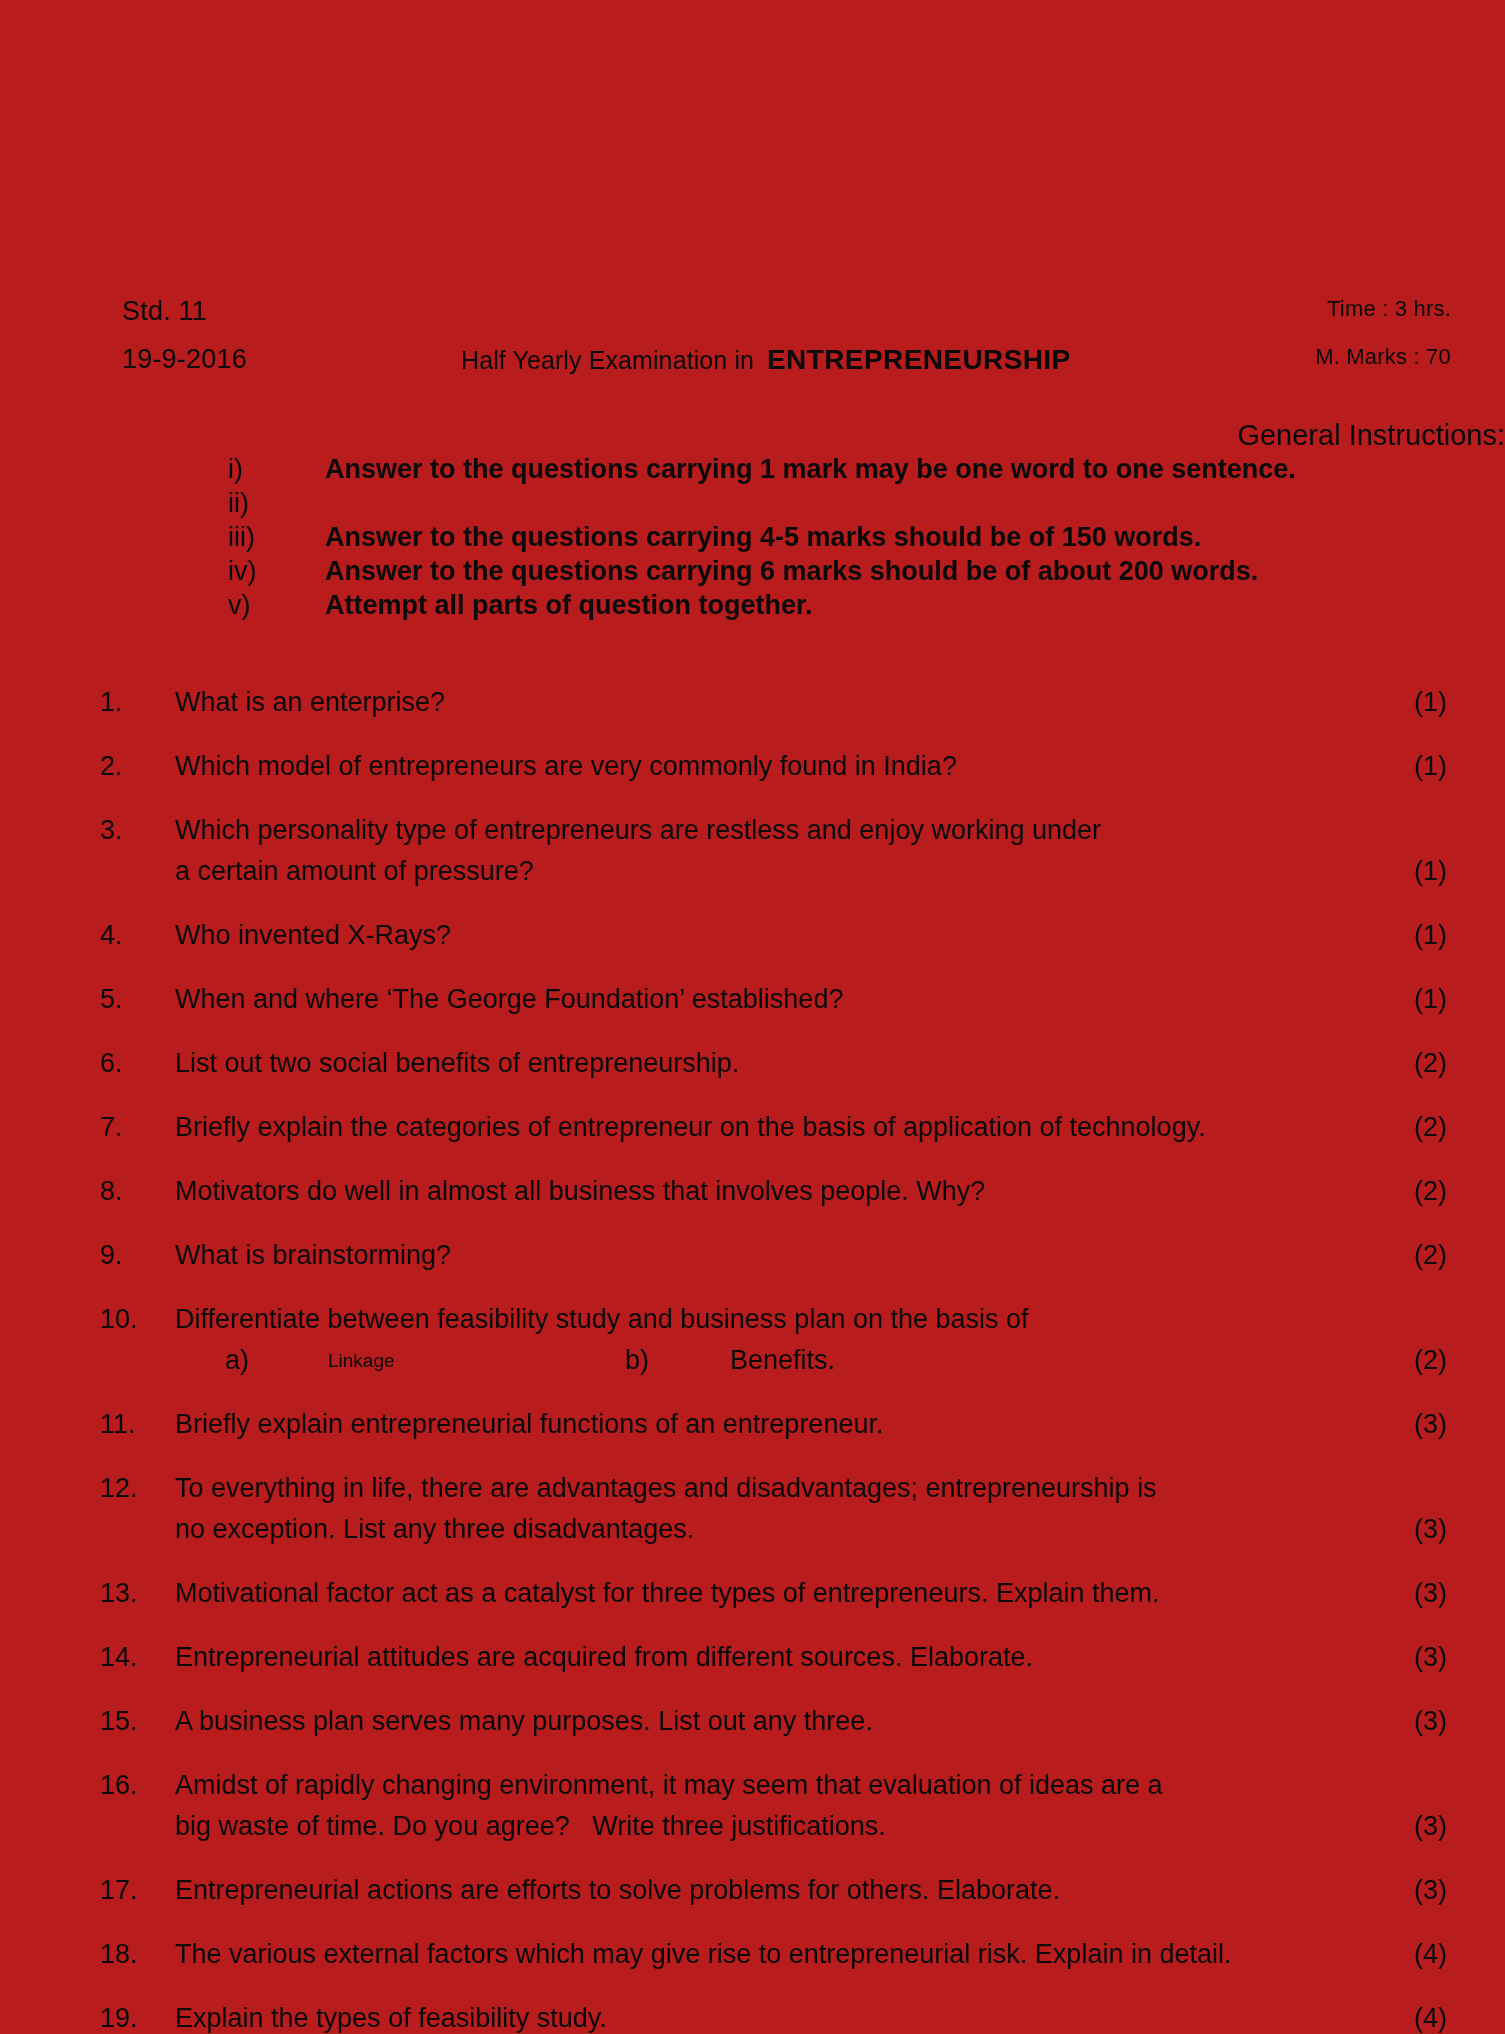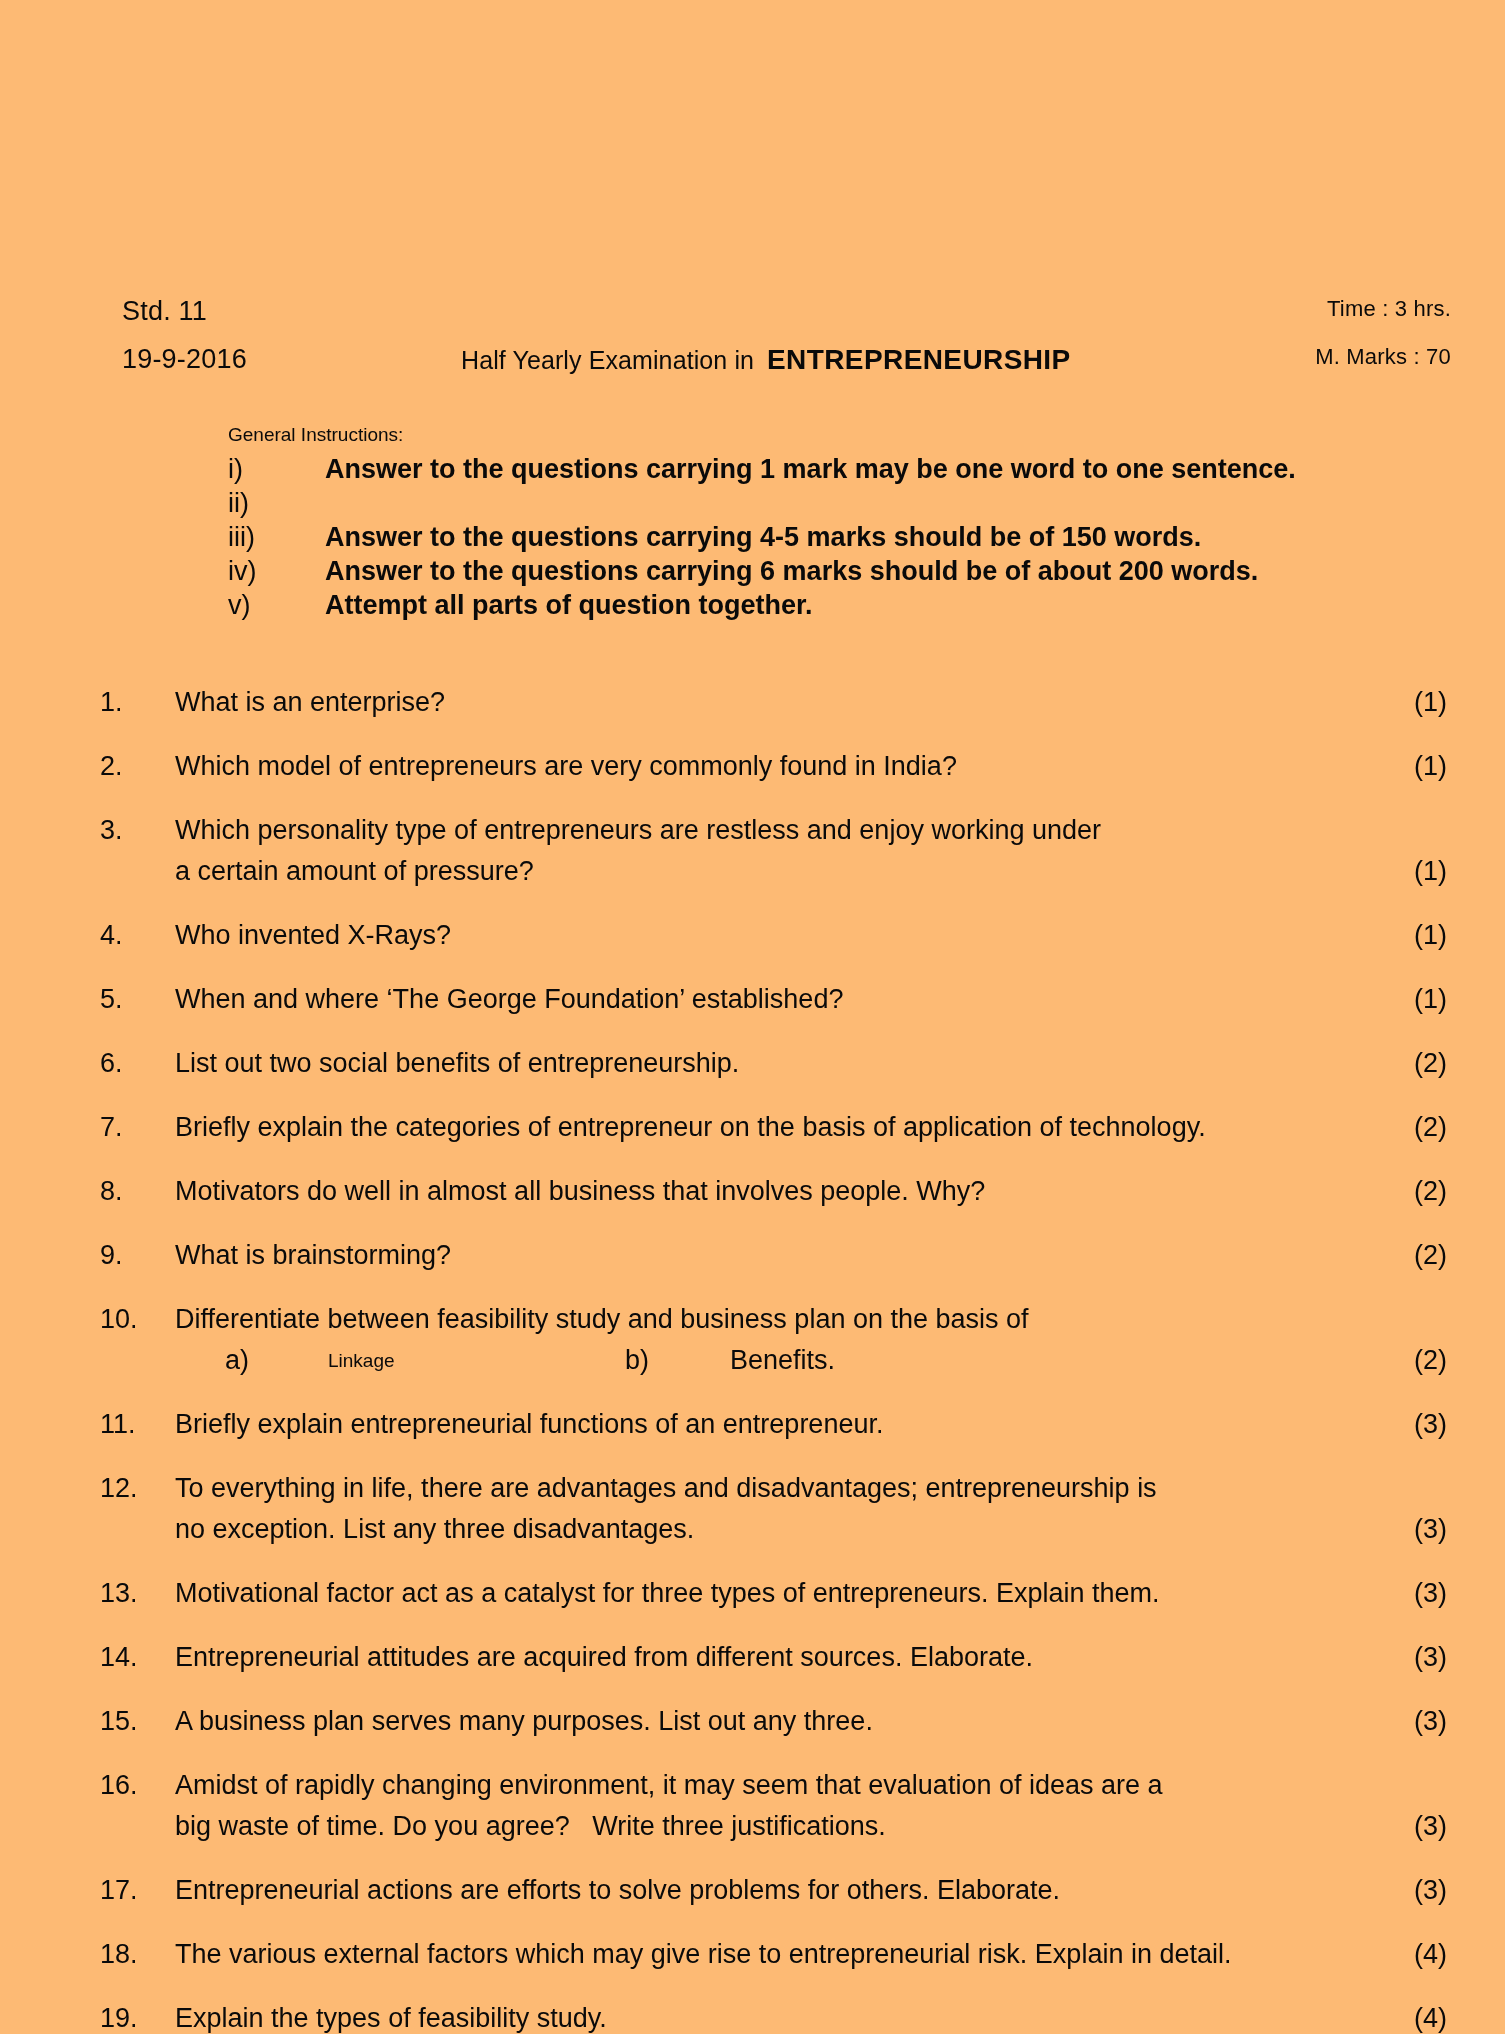--- a/index.html
+++ b/index.html
@@ -15,21 +15,21 @@
     color: #0a0a0a;
     overflow: hidden;
   }
 
   .page {
     position: absolute;
     left: 0;
     top: 0;
     width: 1505px;
     height: 2034px;
-    background: #fdba74;
+    background: #b91c1c;
   }
 
   
   .header {
     position: absolute;
     left: 0;
     top: 296px;
     width: 1505px;
     height: 110px;
   }
@@ -69,23 +69,24 @@
   
   .instructions {
     position: absolute;
     left: 0;
     top: 418px;
     width: 1505px;
   }
   .instr-title {
     position: relative;
     margin-left: 228px;
-    font-size: 19px;
+    font-size: 29px;
     line-height: 34px;
     white-space: nowrap;
+    text-align: right;
   }
   .instr-row {
     position: relative;
     height: 34px;
     line-height: 34px;
     white-space: nowrap;
   }
   .instr-num {
     position: absolute;
     left: 228px;

